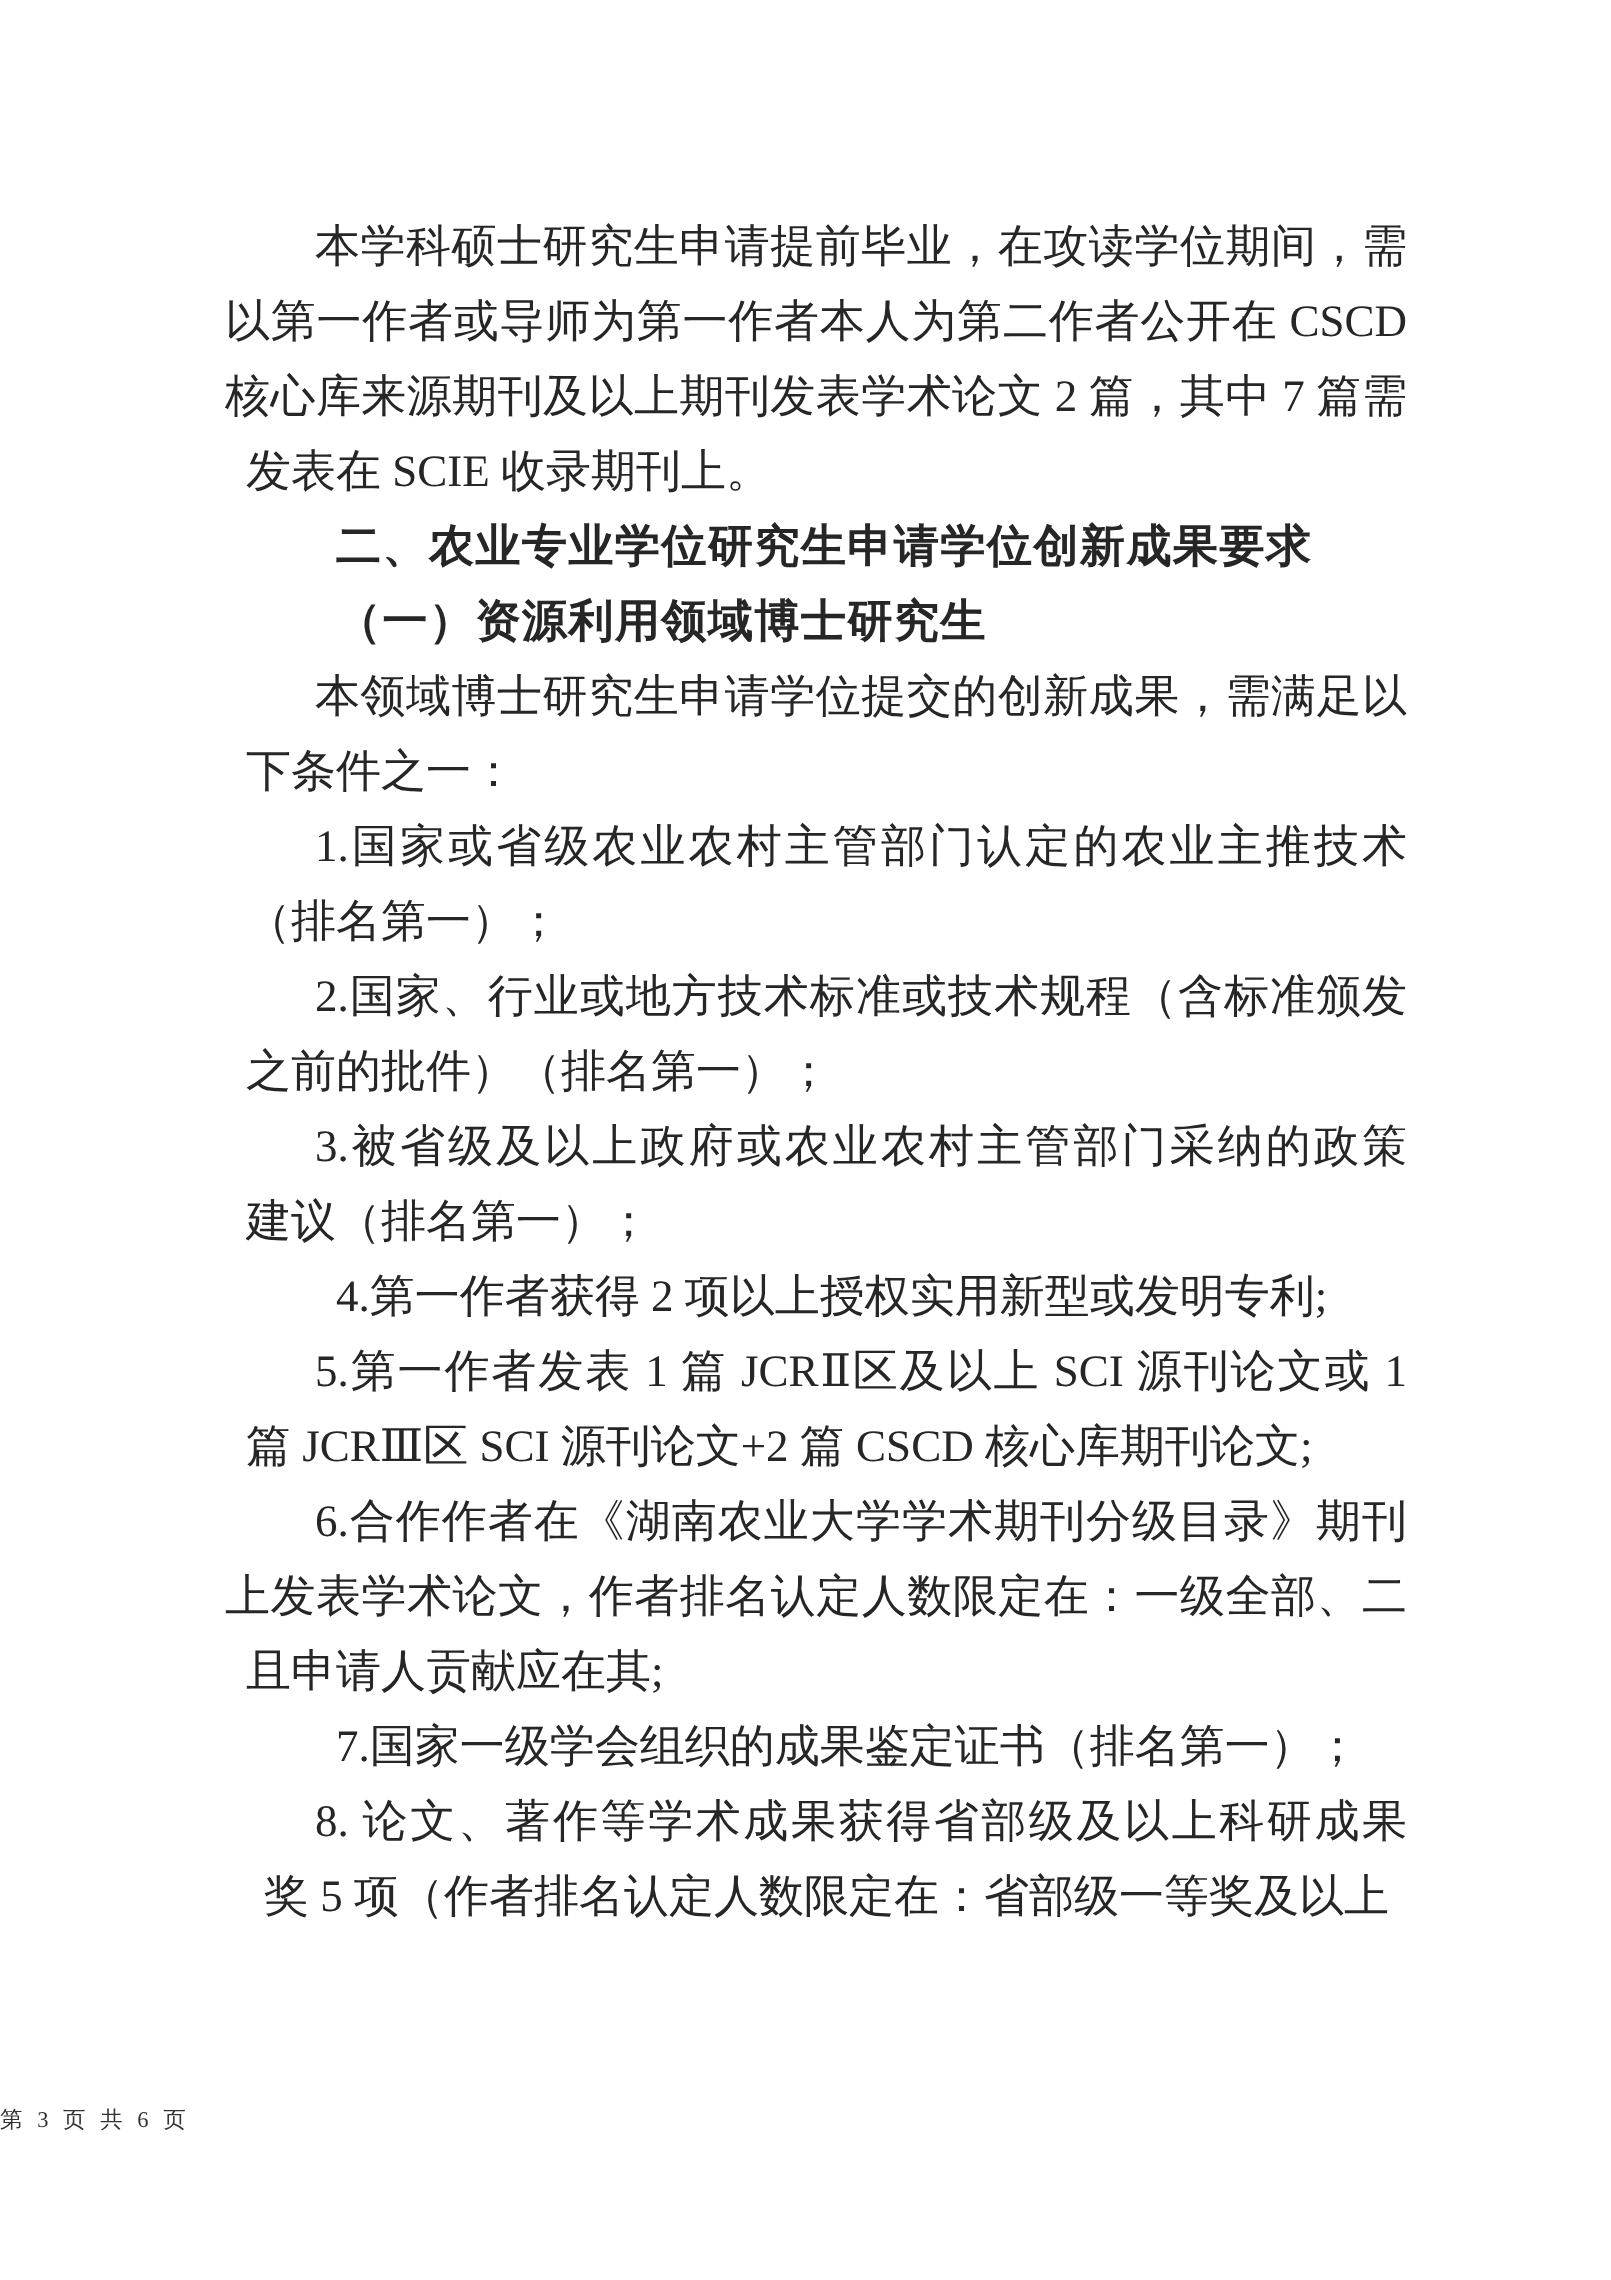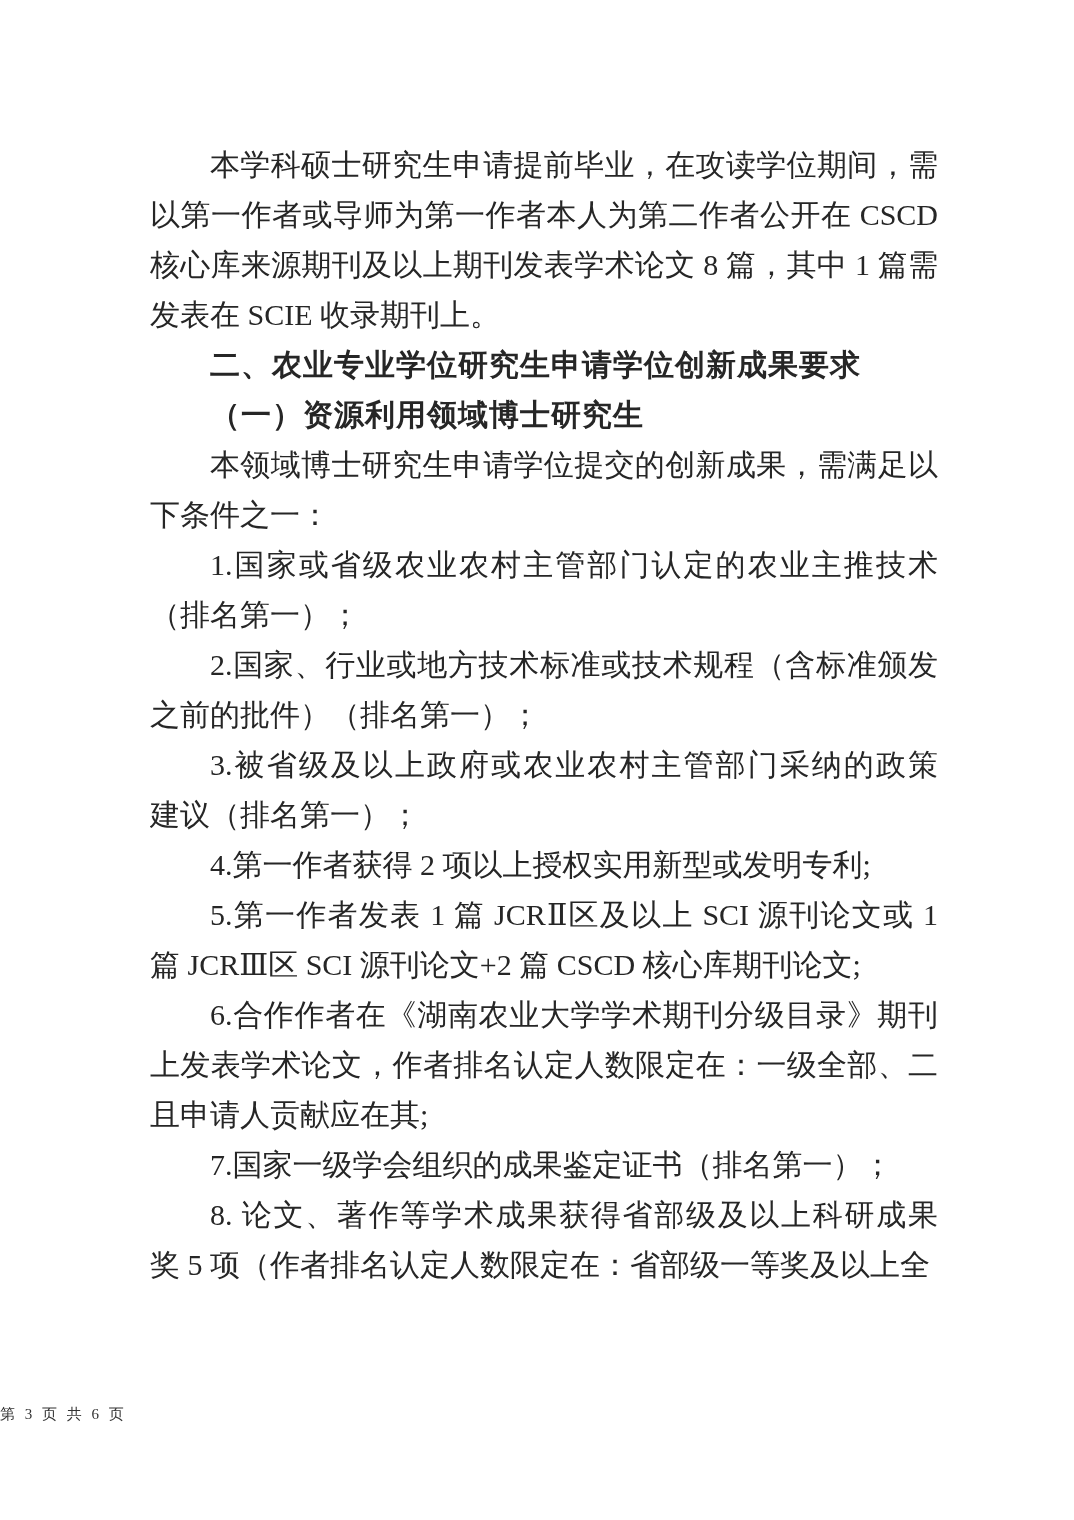--- a/index.html
+++ b/index.html
@@ -25,22 +25,23 @@
     font-size: 30px;
     line-height: 50px;
     height: 50px;
     color: #262626;
     text-align: justify;
     text-align-last: justify;
     overflow: hidden;
     white-space: normal;
   }
   .line.last {
-    text-align: right;
+    text-align: center;
     text-align-last: left;
+    margin-left: 14px;
   }
   .line.indent {
     text-indent: 60px;
   }
   .para.h1 .line {
     font-weight: 700;
     font-family: "Liberation Sans", "DejaVu Sans", sans-serif;
     letter-spacing: 1px;
   }
   .para.h2 .line {
@@ -61,21 +62,21 @@
   }
 </style>
 </head>
 <body>
 
 <div class="page" style="background: rgb(255, 255, 255); border-radius: 18px;">
   <div class="content" id="content" style="color: rgb(38, 38, 38);">
       <div class="para body">
         <div class="line indent">本学科硕士研究生申请提前毕业，在攻读学位期间，需</div>
         <div class="line">以第一作者或导师为第一作者本人为第二作者公开在 CSCD</div>
-        <div class="line">核心库来源期刊及以上期刊发表学术论文 8 篇，其中 1 篇需</div>
+        <div class="line">核心库来源期刊及以上期刊发表学术论文 2 篇，其中 7 篇需</div>
         <div class="line last">发表在 SCIE 收录期刊上。</div>
       </div>
       <div class="para h1">
         <div class="line indent last">二、农业专业学位研究生申请学位创新成果要求</div>
       </div>
       <div class="para h2">
         <div class="line indent last">（一）资源利用领域博士研究生</div>
       </div>
       <div class="para body">
         <div class="line indent">本领域博士研究生申请学位提交的创新成果，需满足以</div>

